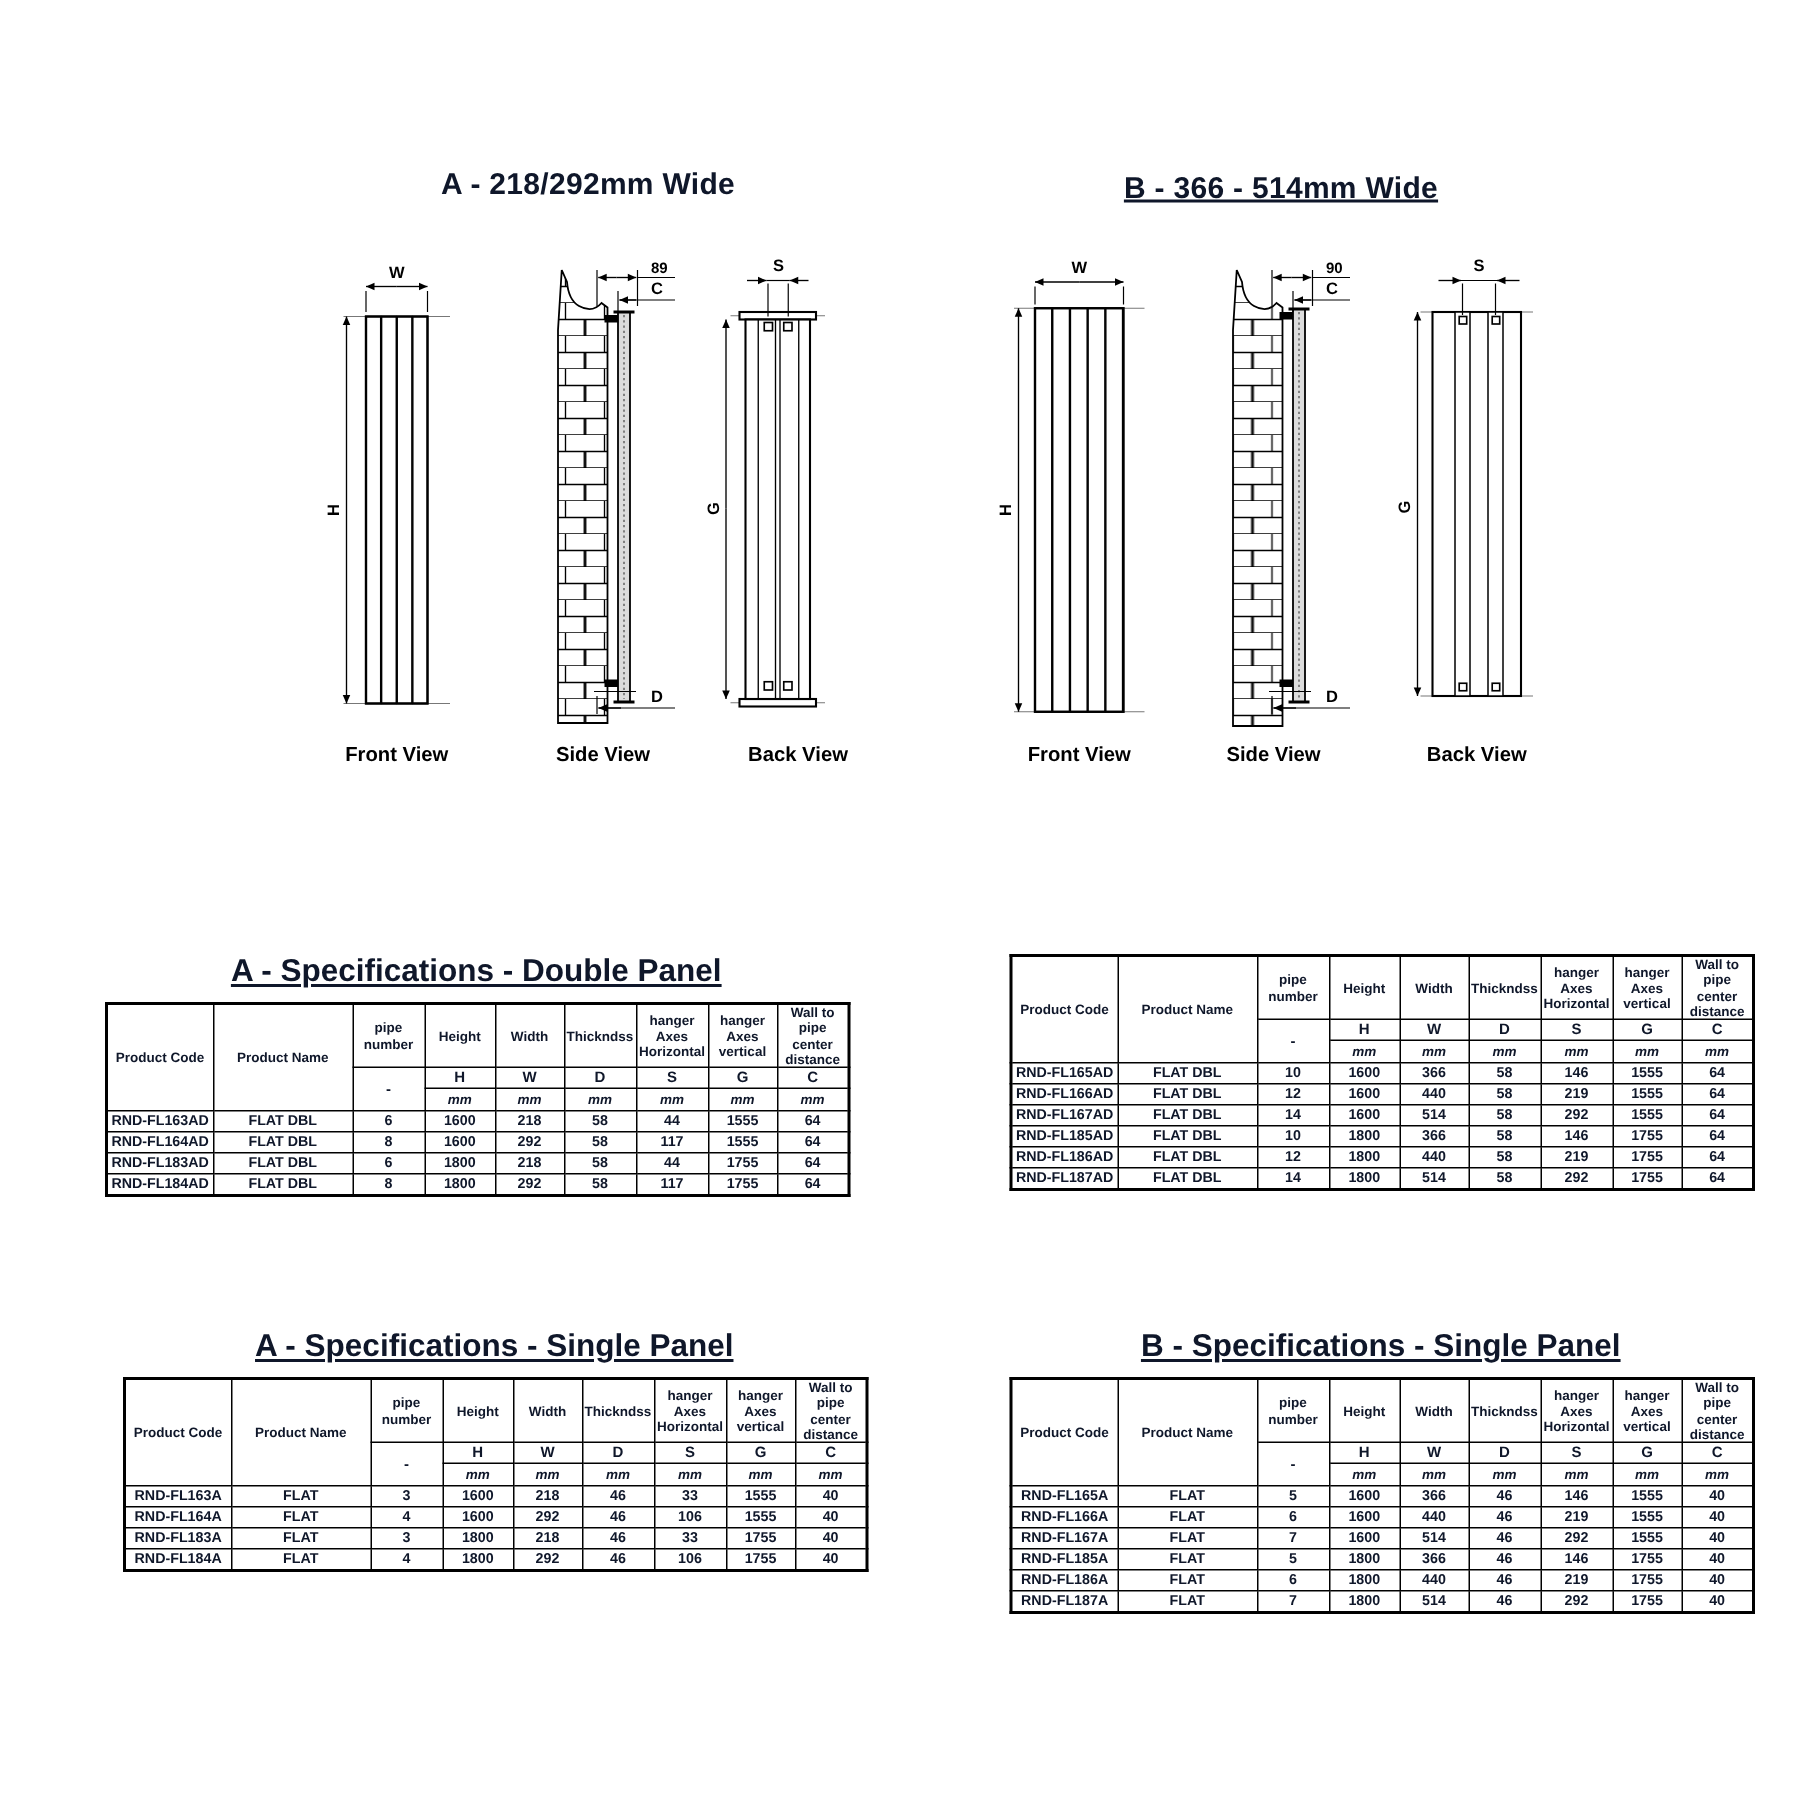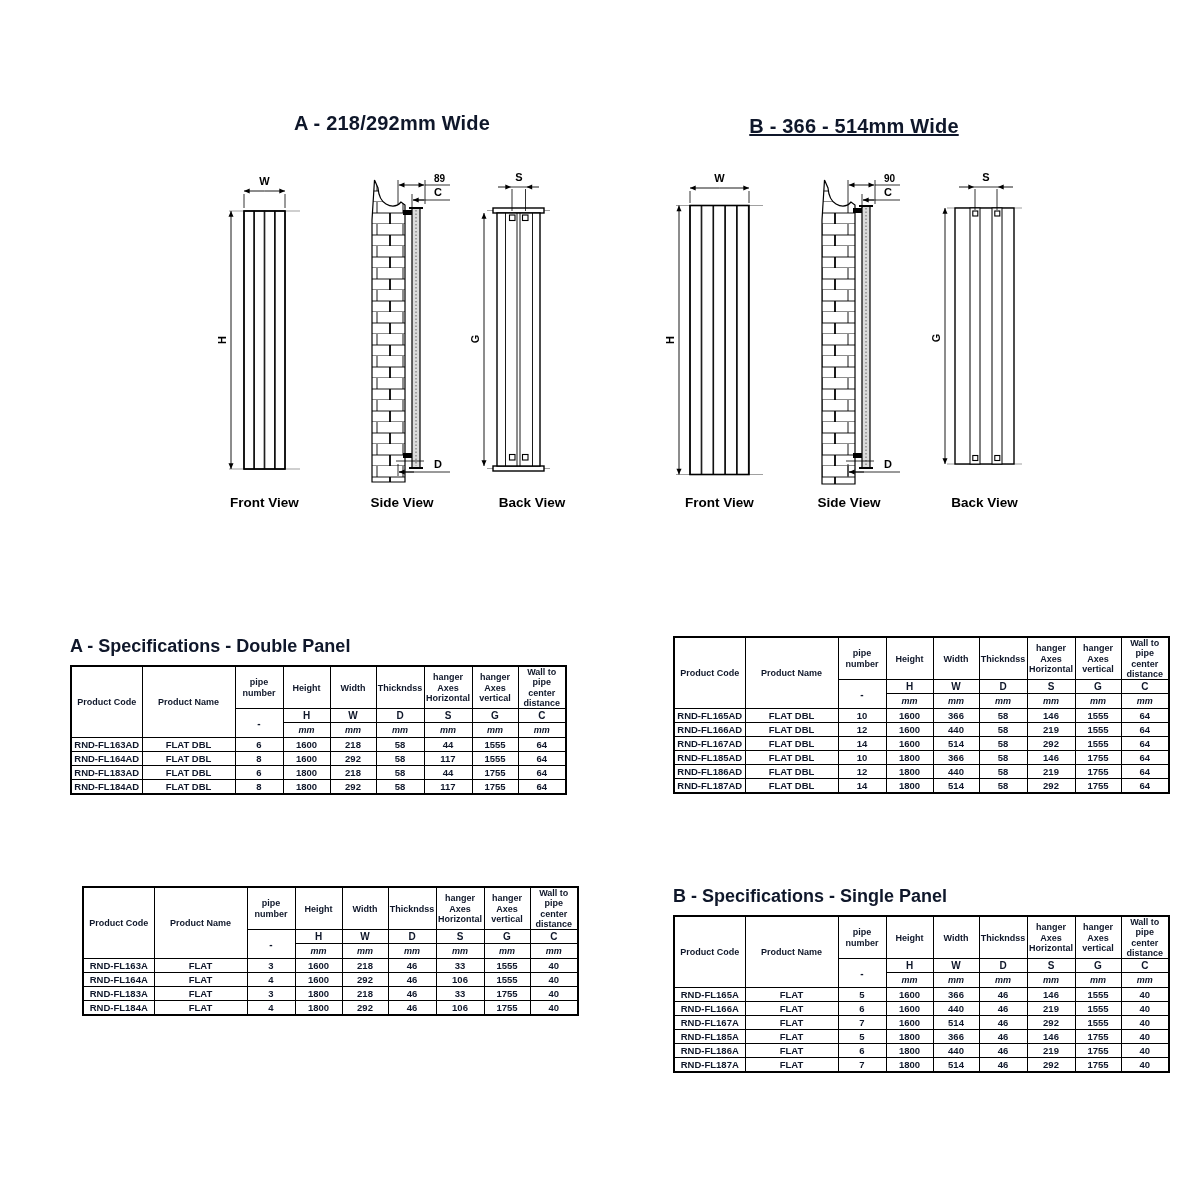--- a/index.html
+++ b/index.html
@@ -13,21 +13,21 @@
   #dgm-b{left:600px;top:158px;}
   svg text{font-family:"Liberation Sans",sans-serif;font-weight:bold;fill:#000;}
   .dim{font-size:11px;}
   .dimnum{font-size:10px;}
   .viewlbl{font-size:13.5px;}
   .tbl-block{position:absolute;width:495px;}
   #blk-a-double{left:43px;top:636px;}
   #blk-b-double{left:646px;top:636px;}
   #blk-a-single{left:55px;top:886px;}
   #blk-b-single{left:646px;top:886px;}
-  .tbl-title{font-size:18px;font-weight:bold;margin:0 0 8px 0;}
+  .tbl-title{font-size:21px;font-weight:bold;text-align:center;margin:0 0 8px 0;text-decoration:underline;}
   table.spec{border-collapse:collapse;table-layout:fixed;width:495px;border:2px solid #000;}
   table.spec th,table.spec td{border:1px solid #000;text-align:center;vertical-align:middle;
       padding:0 1px;overflow:hidden;}
   table.spec th{font-size:9px;font-weight:bold;line-height:1.15;}
   tr.r1{height:38px;}
   tr.letters{height:14px;}
   tr.letters th{font-size:10px;}
   tr.units{height:15px;}
   tr.units th{font-size:9px;font-style:italic;}
   table.spec tbody tr{height:14px;}
@@ -405,20 +405,21 @@
             <td>58</td>
             <td>292</td>
             <td>1755</td>
             <td>64</td>
           </tr>
         </tbody>
     </table>
   </div>
 
   <div class="tbl-block" id="blk-a-single">
+    <h2 class="tbl-title">A - Specifications - Single Panel</h2>
     <table class="spec">
       <colgroup>
           <col style="width:71px">
           <col style="width:93px">
           <col style="width:48px">
           <col style="width:47px">
           <col style="width:46px">
           <col style="width:48px">
           <col style="width:48px">
           <col style="width:46px">

